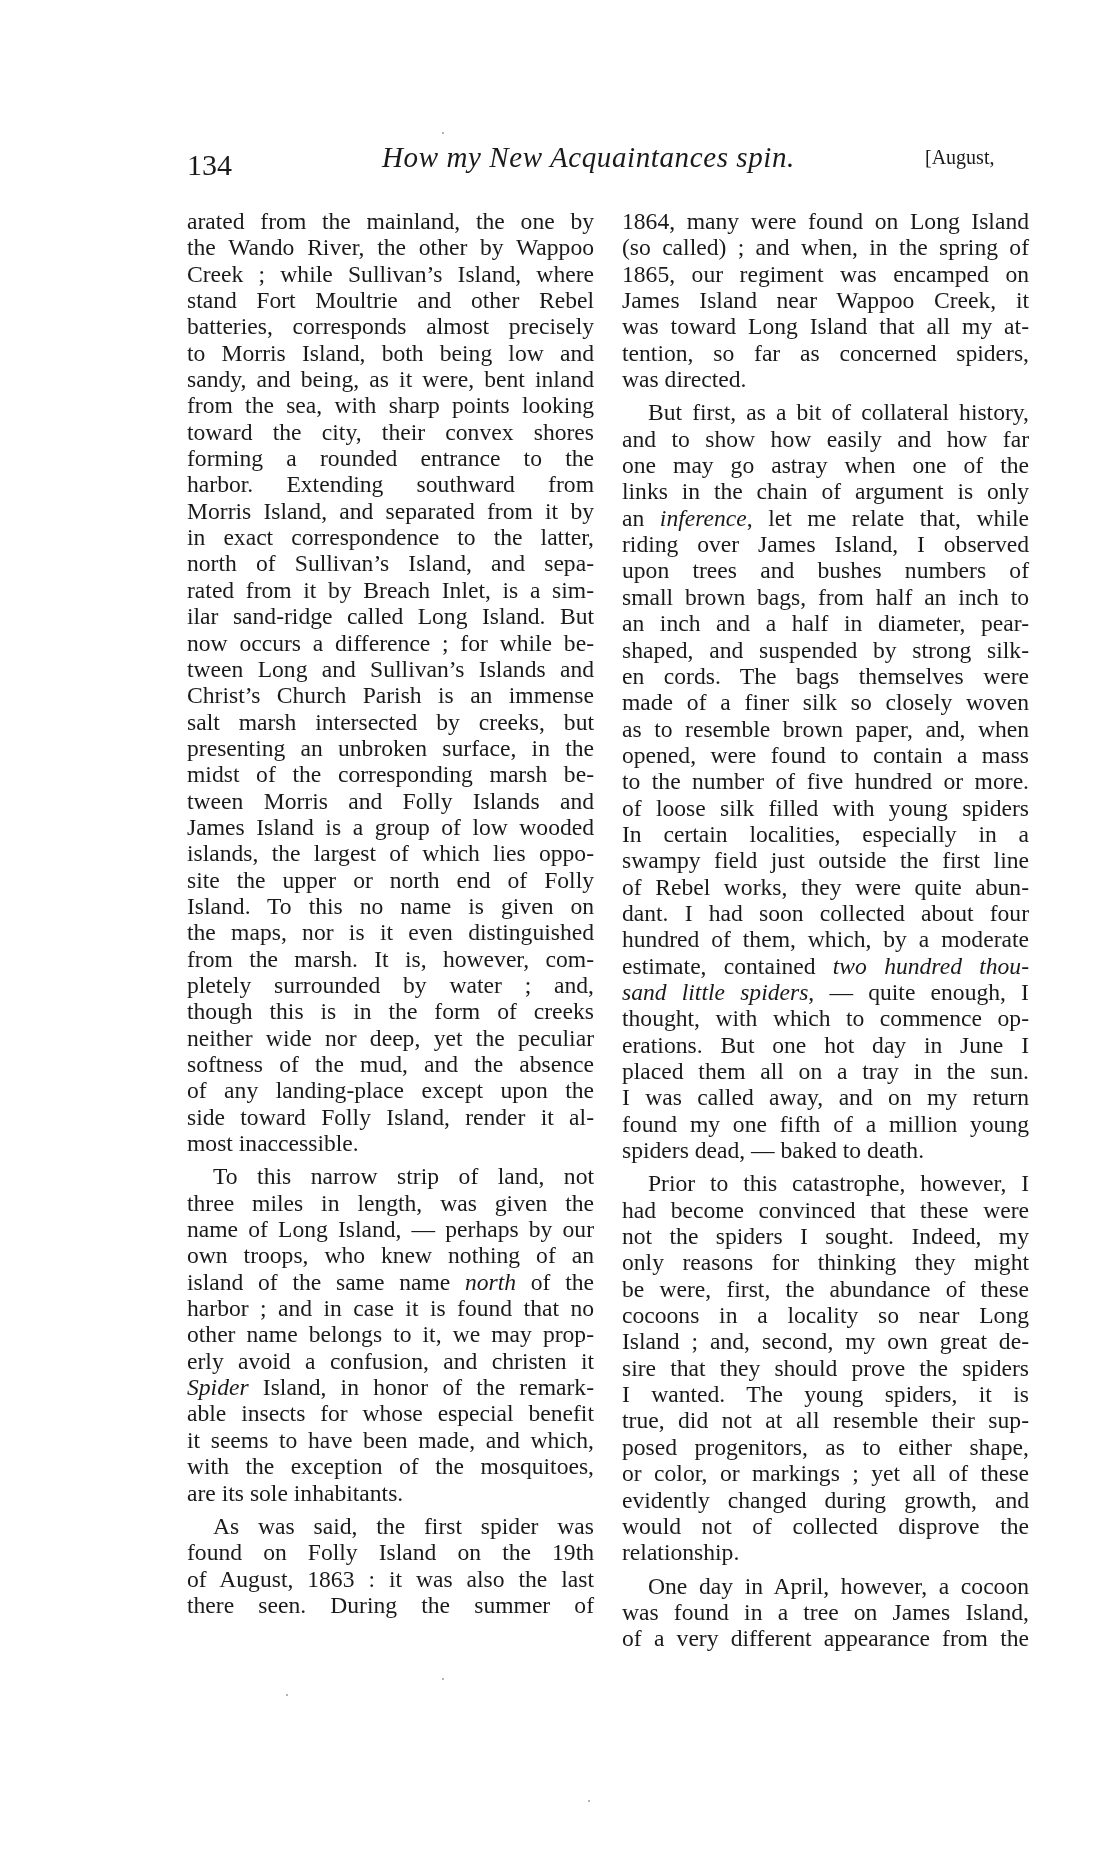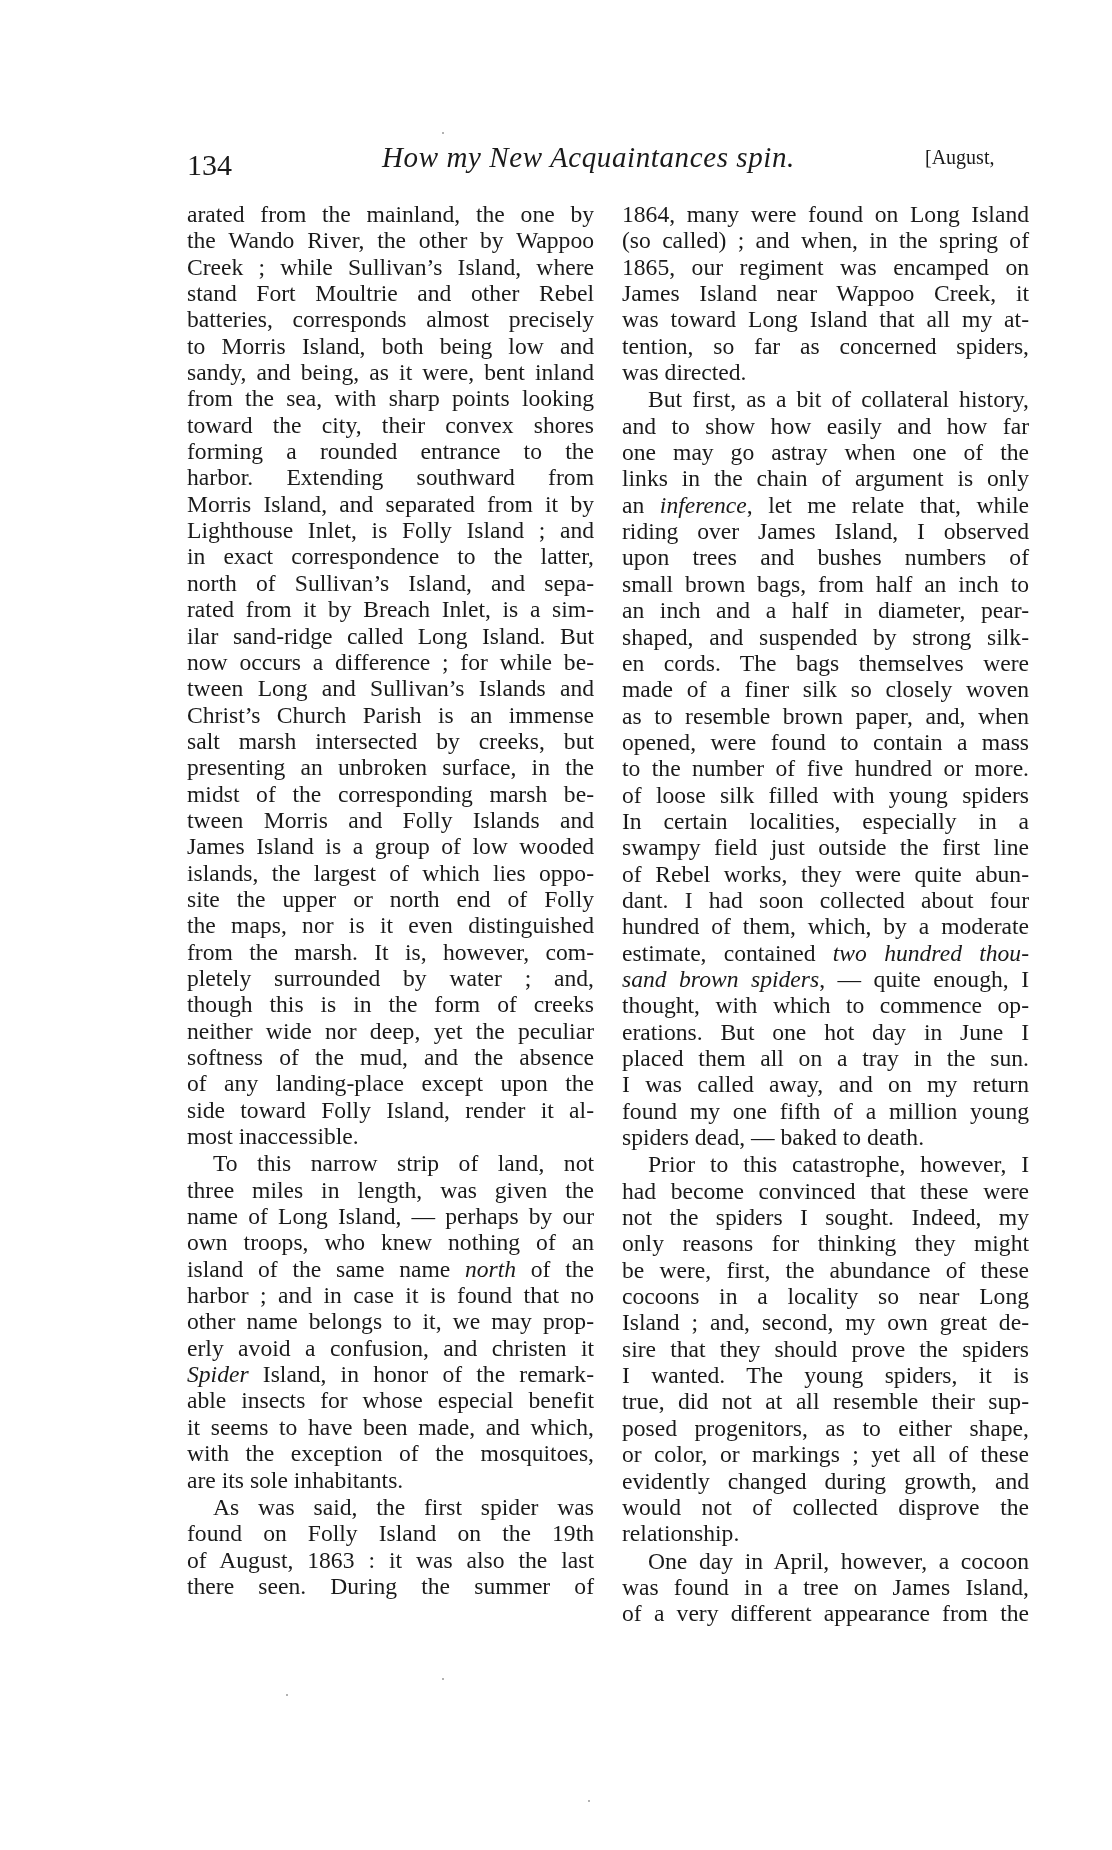--- a/index.html
+++ b/index.html
@@ -9,21 +9,21 @@
     color: #1a1a1a;
   }
   .page { position: absolute; left: 0; top: 0; width: 1112px; height: 1850px; background: #fff; }
   .running-head { position: absolute; top: 138px; left: 0; width: 1112px; height: 40px; }
   .page-number { position: absolute; left: 187px; top: 12px; font-size: 30px; line-height: 30px; letter-spacing: 0px; }
   .running-title { position: absolute; left: 382px; top: 4px; font-size: 29px; line-height: 30px; font-style: italic; letter-spacing: 0.6px; }
   .running-month { position: absolute; left: 925px; top: 4px; font-size: 20px; line-height: 30px; }
   .column { position: absolute; top: 201px; width: 407px; }
   .col-left { left: 187px; }
   .col-right { left: 622px; }
-  .para { margin: 0 0 1px 0; }
+  .para { margin: 7px 0 1px 0; }
   .line {
     display: block; height: 26.35px; line-height: 26.35px; font-size: 23.6px;
     white-space: nowrap; text-align: justify; text-align-last: justify;
     overflow: visible;
   }
   .line.last { text-align-last: left; }
   .line.indent { padding-left: 26px; }
   em { font-style: italic; }
   .speck { position: absolute; width: 2px; height: 2px; background: #999; border-radius: 1px; }
 </style>
@@ -44,35 +44,35 @@
         <span class="line">Creek ; while Sullivan’s Island, where</span>
         <span class="line">stand Fort Moultrie and other Rebel</span>
         <span class="line">batteries, corresponds almost precisely</span>
         <span class="line">to Morris Island, both being low and</span>
         <span class="line">sandy, and being, as it were, bent inland</span>
         <span class="line">from the sea, with sharp points looking</span>
         <span class="line">toward the city, their convex shores</span>
         <span class="line">forming a rounded entrance to the</span>
         <span class="line">harbor.  Extending southward from</span>
         <span class="line">Morris Island, and separated from it by</span>
-        <span class="line">Lighthouse Inlet, is Folly Island ; and</span>
         <span class="line">in exact correspondence to the latter,</span>
         <span class="line">north of Sullivan’s Island, and sepa-</span>
         <span class="line">rated from it by Breach Inlet, is a sim-</span>
         <span class="line">ilar sand-ridge called Long Island.  But</span>
         <span class="line">now occurs a difference ; for while be-</span>
         <span class="line">tween Long and Sullivan’s Islands and</span>
         <span class="line">Christ’s Church Parish is an immense</span>
         <span class="line">salt marsh intersected by creeks, but</span>
         <span class="line">presenting an unbroken surface, in the</span>
         <span class="line">midst of the corresponding marsh be-</span>
         <span class="line">tween Morris and Folly Islands and</span>
         <span class="line">James Island is a group of low wooded</span>
         <span class="line">islands, the largest of which lies oppo-</span>
         <span class="line">site the upper or north end of Folly</span>
+        <span class="line">Island.  To this no name is given on</span>
         <span class="line">the maps, nor is it even distinguished</span>
         <span class="line">from the marsh.  It is, however, com-</span>
         <span class="line">pletely surrounded by water ; and,</span>
         <span class="line">though this is in the form of creeks</span>
         <span class="line">neither wide nor deep, yet the peculiar</span>
         <span class="line">softness of the mud, and the absence</span>
         <span class="line">of any landing-place except upon the</span>
         <span class="line">side toward Folly Island, render it al-</span>
         <span class="line last">most inaccessible.</span>
       </div>
@@ -124,21 +124,21 @@
         <span class="line">as to resemble brown paper, and, when</span>
         <span class="line">opened, were found to contain a mass</span>
         <span class="line">to the number of five hundred or more.</span>
         <span class="line">of loose silk filled with young spiders</span>
         <span class="line">In certain localities, especially in a</span>
         <span class="line">swampy field just outside the first line</span>
         <span class="line">of Rebel works, they were quite abun-</span>
         <span class="line">dant.  I had soon collected about four</span>
         <span class="line">hundred of them, which, by a moderate</span>
         <span class="line">estimate, contained <em>two hundred thou-</em></span>
-        <span class="line"><em>sand brown spiders</em>, — quite enough, I</span>
+        <span class="line"><em>sand little spiders</em>, — quite enough, I</span>
         <span class="line">thought, with which to commence op-</span>
         <span class="line">erations.  But one hot day in June I</span>
         <span class="line">placed them all on a tray in the sun.</span>
         <span class="line">I was called away, and on my return</span>
         <span class="line">found my one fifth of a million young</span>
         <span class="line last">spiders dead, — baked to death.</span>
       </div>
       <div class="para">
         <span class="line indent">Prior to this catastrophe, however, I</span>
         <span class="line">had become convinced that these were</span>

